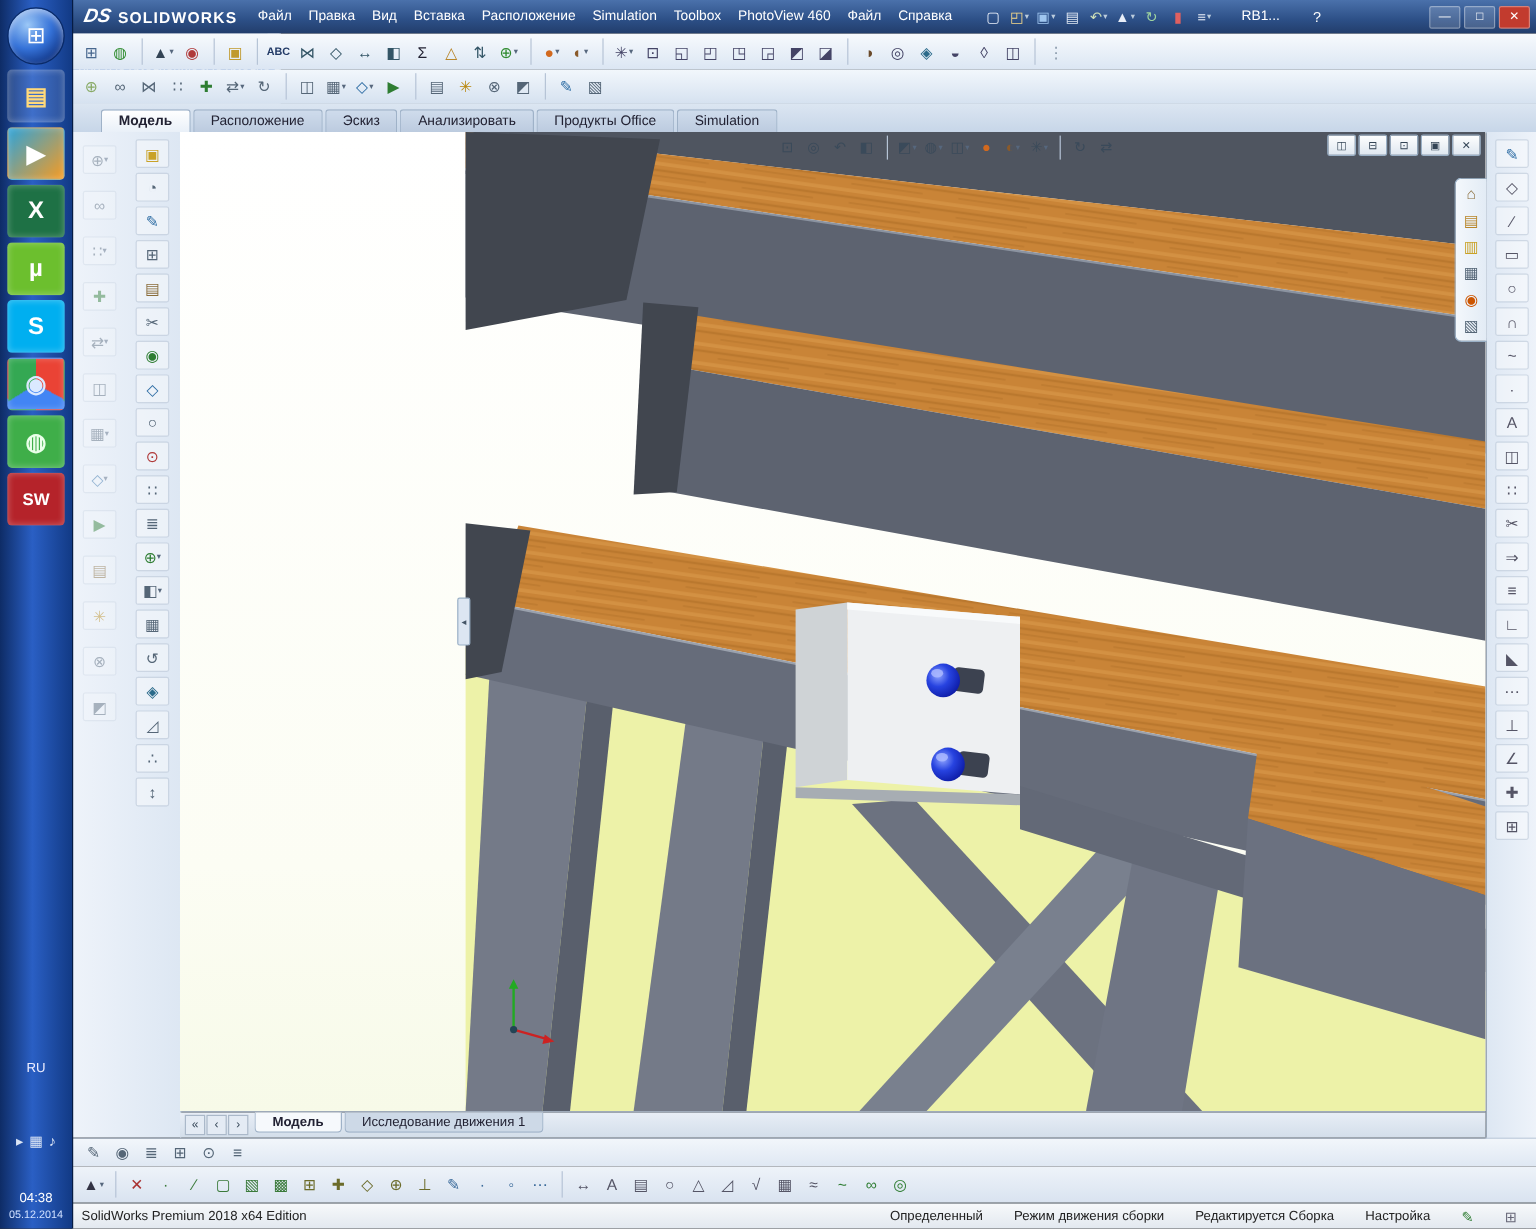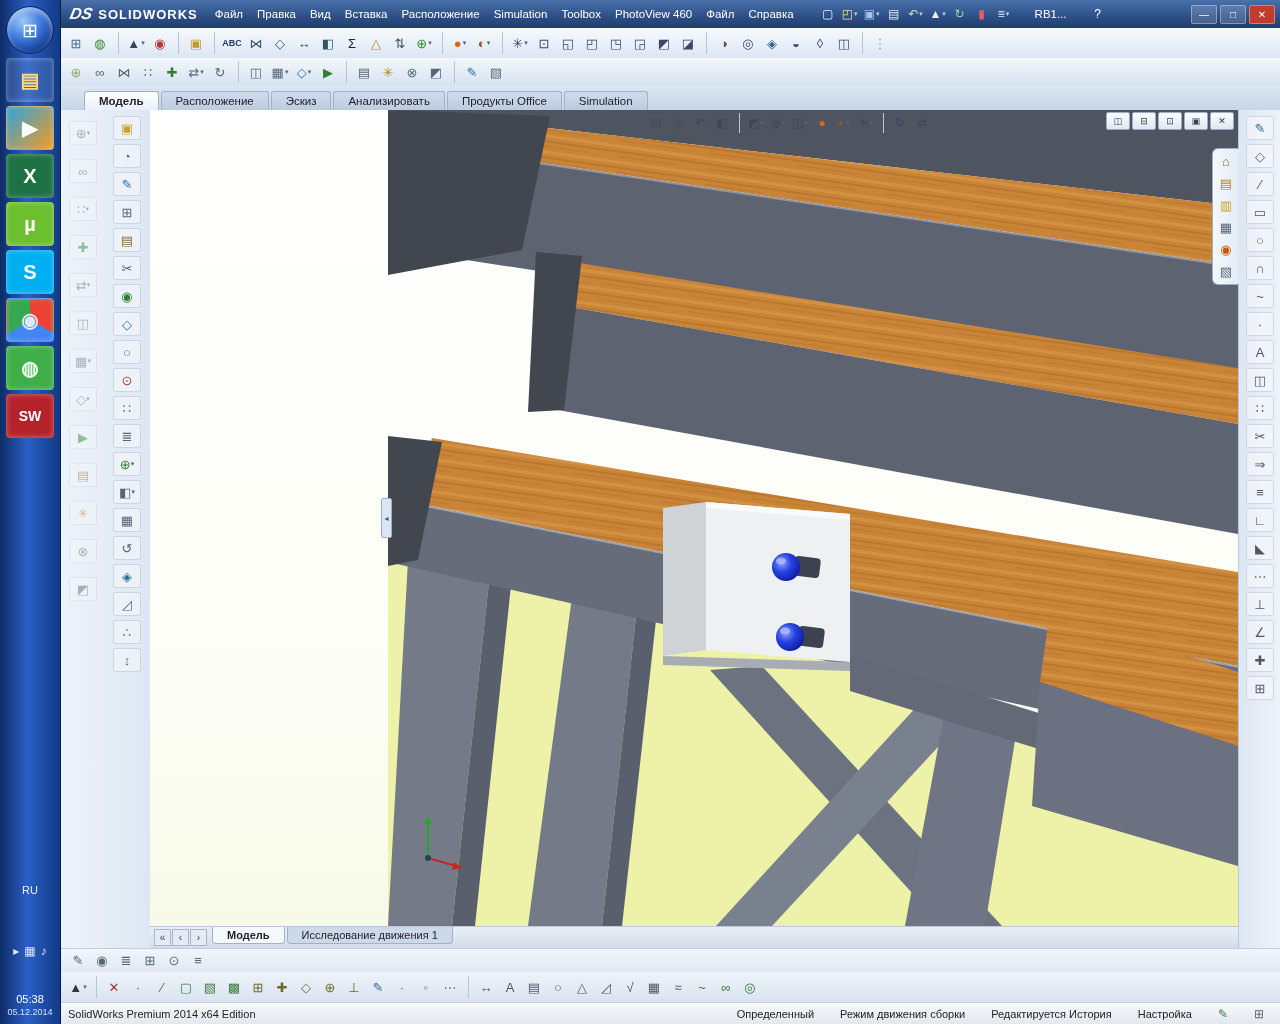--- a/index.html
+++ b/index.html
@@ -170,21 +170,21 @@
       </div>
     </div>
   <div id="tb-lang" data-name="language-indicator">RU</div>
   <div id="tb-tray" data-name="system-tray">
 
   <span data-name="tray-expand-icon">▸</span>
       <span data-name="tray-display-icon">▦</span>
       <span data-name="tray-volume-icon">♪</span>
     </div>
   <div id="tb-clock" data-name="clock">
-    <div data-name="clock-time">05:38</div>
+    <div data-name="clock-time">04:38</div>
     <div class="date" data-name="clock-date">05.12.2014</div>
   </div>
 </div>
 
 <div id="titlebar" class="abs" data-name="titlebar">
   <div id="logo" data-name="solidworks-logo">
     <span class="ds" data-name="ds-logo-icon">DS</span>
     <span class="brand" data-name="brand-name">SOLIDWORKS</span>
   </div>
   <div data-name="menu-bar" style="display:flex">
@@ -974,22 +974,22 @@
     </span>
     <span class="tbtn" data-name="connector-filter-button" style="color: rgb(46, 125, 50);">
       <span class="g" data-name="button-glyph">∞</span>
     </span>
     <span class="tbtn" data-name="pipe-filter-button" style="color: rgb(46, 125, 50);">
       <span class="g" data-name="button-glyph">◎</span>
     </span>
   </div>
 
 <div id="statusbar" class="abs" data-name="status-bar">
-  <span data-name="edition-label">SolidWorks Premium 2014 x64 Edition</span>
+  <span data-name="edition-label">SolidWorks Premium 2018 x64 Edition</span>
   <span id="status-right" data-name="status-right">
     <span data-name="selection-state-label">Определенный</span>
     <span data-name="large-assembly-mode-label">Режим движения сборки</span>
-    <span data-name="editing-state-label">Редактируется История</span>
+    <span data-name="editing-state-label">Редактируется Сборка</span>
     <span data-name="custom-label">Настройка</span>
     <span class="status-ico" data-name="edit-pencil-icon" style="color:#2e7d32">✎</span>
     <span class="status-ico" data-name="status-grid-icon" style="color:#667">⊞</span>
   </span>
 </div>
 
 </body></html>

